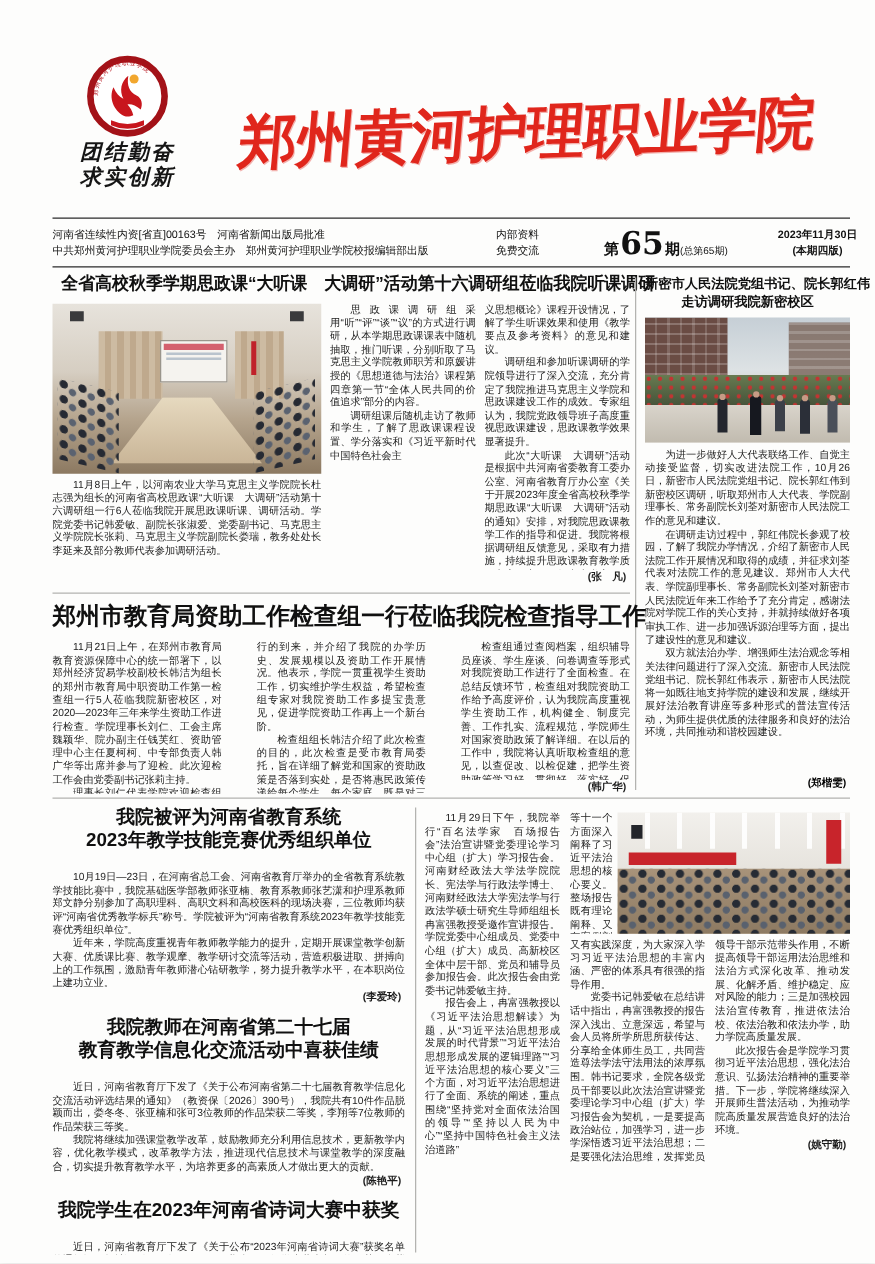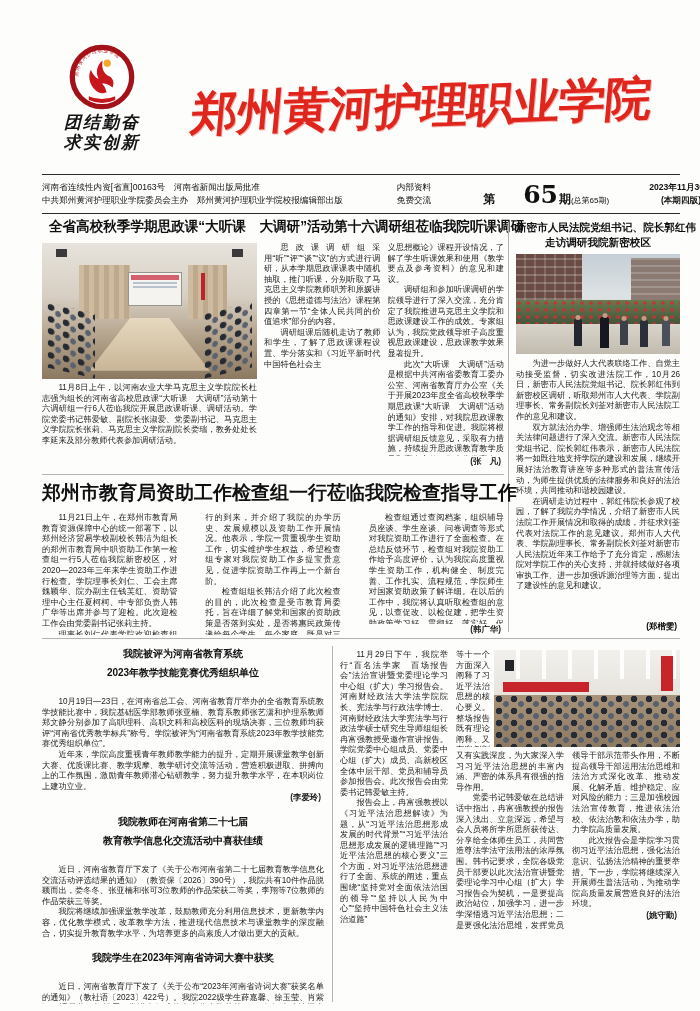--- a/index.html
+++ b/index.html
@@ -15,21 +15,21 @@
          font-family:"DejaVu Serif","Liberation Serif",serif;font-weight:900;font-size:47px;letter-spacing:-1px;
          transform:rotate(-2deg) skewX(-7deg);text-shadow:1px 1px 0 rgba(224,38,28,.35);}
 
   
   .infobar{position:absolute;left:42px;right:20px;top:174px;height:38px;border-top:1.5px solid #2b2b2b;
          border-bottom:1.5px solid #2b2b2b;display:flex;align-items:center;font-size:8.6px;line-height:13px;color:#111;gap:40px;}
   .pub{white-space:nowrap;}
   .notice{margin-left:14px;text-align:center;white-space:nowrap;}
   .issue{margin-left:12px;display:flex;align-items:baseline;white-space:nowrap;font-weight:bold;}
   .issue .pre{font-size:12px;}
-  .issue .num{font-size:25px;font-family:"DejaVu Serif",serif;line-height:25px;padding:0 1px;margin-left:27px;}
+  .issue .num{font-size:25px;font-family:"DejaVu Serif",serif;line-height:25px;padding:0 1px;}
   .issue .total{font-size:8px;font-weight:normal;}
   .daterow{margin-left:auto;text-align:center;font-weight:bold;white-space:nowrap;}
 
   
   .bt{font-size:8.2px;line-height:10.6px;text-align:justify;color:#1c1c1c;}
   .bt p{margin:0;text-indent:2em;}
   .bt p.cont{text-indent:0;}
   .byline{font-weight:bold;text-align:right;font-size:8.4px;padding-right:3px;white-space:nowrap;}
   .ptext{flex:1 1 auto;overflow:hidden;}
   .flexcol{display:flex;flex-direction:column;overflow:hidden;}
@@ -93,21 +93,21 @@
 
   
   .a2{position:absolute;left:42px;top:480px;width:462px;height:154px;}
   .a2 h2{margin:0 0 7px;font-size:19px;font-weight:900;text-align:center;white-space:nowrap;
          font-family:"Liberation Serif","DejaVu Serif",serif;color:#101010;}
   .a2cols{display:flex;gap:28px;height:122px;}
   .a2cols>div{flex:1;}
 
   
   .bl{position:absolute;left:42px;top:644px;width:282px;height:360px;overflow:hidden;}
-  .bl h3{margin:0;font-size:10px;line-height:19px;font-weight:900;text-align:center;color:#101010;}
+  .bl h3{margin:0;font-size:15px;line-height:19px;font-weight:900;text-align:center;color:#101010;}
   .bl .bt{margin-top:15px;}
   .bl .sect{margin-bottom:9px;}
 
   
   .a6{position:absolute;left:340px;top:644px;width:340px;height:360px;}
   .a6 h3{margin:0;font-size:15.8px;line-height:21px;font-weight:900;text-align:center;white-space:nowrap;color:#101010;}
   .a6body{display:flex;gap:8px;height:308px;margin-top:6px;}
   .a6c1{width:108px;flex:none;overflow:hidden;}
   .a6r{flex:1;display:flex;flex-direction:column;}
   .a6top{display:flex;gap:4px;height:97px;flex:none;}
@@ -213,22 +213,22 @@
       <div class="p2bush"></div>
       <div class="p2path"></div>
       <i class="fig" style="left:58px;bottom:8px;width:8px;height:27px;background:#23262e;"></i>
       <i class="fig" style="left:84px;bottom:6px;width:9px;height:31px;background:#16181f;"></i>
       <i class="fig" style="left:104px;bottom:9px;width:8px;height:25px;background:#3c4049;"></i>
       <i class="fig" style="left:124px;bottom:7px;width:8px;height:27px;background:#2b2f38;"></i>
       <i class="fig" style="left:146px;bottom:8px;width:8px;height:26px;background:#4a4f59;"></i>
     </div>
     <div class="bt ptext">
       <p>为进一步做好人大代表联络工作、自觉主动接受监督，切实改进法院工作，10月26日，新密市人民法院党组书记、院长郭红伟到新密校区调研，听取郑州市人大代表、学院副理事长、常务副院长刘荃对新密市人民法院工作的意见和建议。</p>
+      <p>在调研走访过程中，郭红伟院长参观了校园，了解了我院办学情况，介绍了新密市人民法院工作开展情况和取得的成绩，并征求刘荃代表对法院工作的意见建议。郑州市人大代表、学院副理事长、常务副院长刘荃对新密市人民法院近年来工作给予了充分肯定，感谢法院对学院工作的关心支持，并就持续做好各项审执工作、进一步加强诉源治理等方面，提出了建设性的意见和建议。</p>
       <p>双方就法治办学、增强师生法治观念等相关法律问题进行了深入交流。新密市人民法院党组书记、院长郭红伟表示，新密市人民法院将一如既往地支持学院的建设和发展，继续开展好法治教育讲座等多种形式的普法宣传活动，为师生提供优质的法律服务和良好的法治环境，共同推动和谐校园建设。</p>
-      <p>在调研走访过程中，郭红伟院长参观了校园，了解了我院办学情况，介绍了新密市人民法院工作开展情况和取得的成绩，并征求刘荃代表对法院工作的意见建议。郑州市人大代表、学院副理事长、常务副院长刘荃对新密市人民法院近年来工作给予了充分肯定，感谢法院对学院工作的关心支持，并就持续做好各项审执工作、进一步加强诉源治理等方面，提出了建设性的意见和建议。</p>
     </div>
     <div class="byline">(郑楷雯)</div>
   </section>
 
   <div class="hr" style="left:42px;top:474px;width:462px;"></div>
 
   <section class="a2">
     <h2>郑州市教育局资助工作检查组一行莅临我院检查指导工作</h2>
     <div class="a2cols">
       <div class="bt flexcol">
@@ -268,20 +268,21 @@
       </div>
     </section>
     <section class="sect">
       <h3>
         <div>我院教师在河南省第二十七届</div>
         <div>教育教学信息化交流活动中喜获佳绩</div>
       </h3>
       <div class="bt">
         <p>近日，河南省教育厅下发了《关于公布河南省第二十七届教育教学信息化交流活动评选结果的通知》（教资保〔2026〕390号），我院共有10件作品脱颖而出，娄冬冬、张亚楠和张可3位教师的作品荣获二等奖，李翔等7位教师的作品荣获三等奖。</p>
         <p>我院将继续加强课堂教学改革，鼓励教师充分利用信息技术，更新教学内容，优化教学模式，改革教学方法，推进现代信息技术与课堂教学的深度融合，切实提升教育教学水平，为培养更多的高素质人才做出更大的贡献。</p>
+        <div class="byline">(陈艳平)</div>
       </div>
     </section>
     <section class="sect">
       <h3>我院学生在2023年河南省诗词大赛中获奖</h3>
       <div class="bt">
         <p>近日，河南省教育厅下发了《关于公布“2023年河南省诗词大赛”获奖名单的通知》（教社语〔2023〕422号）。我院2022级学生薛嘉馨、徐玉莹、肖紫涵、冯雪莉、闫裕眉、常潇文组成的参赛代表队荣获“2023年河南省诗词大赛”高校团体赛优秀奖。</p>
         <div class="byline">(王清莉)</div>
       </div>
     </section>
   </div>

